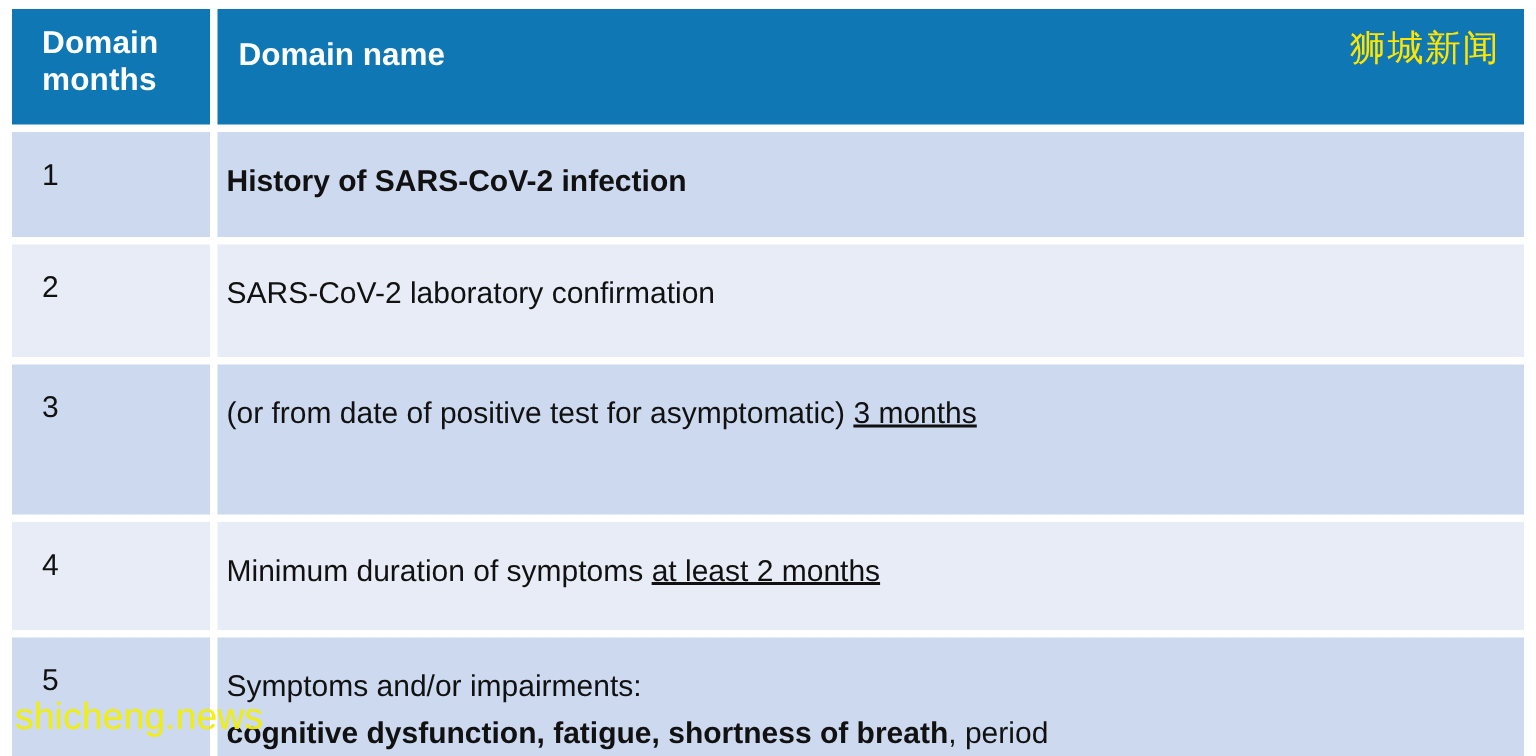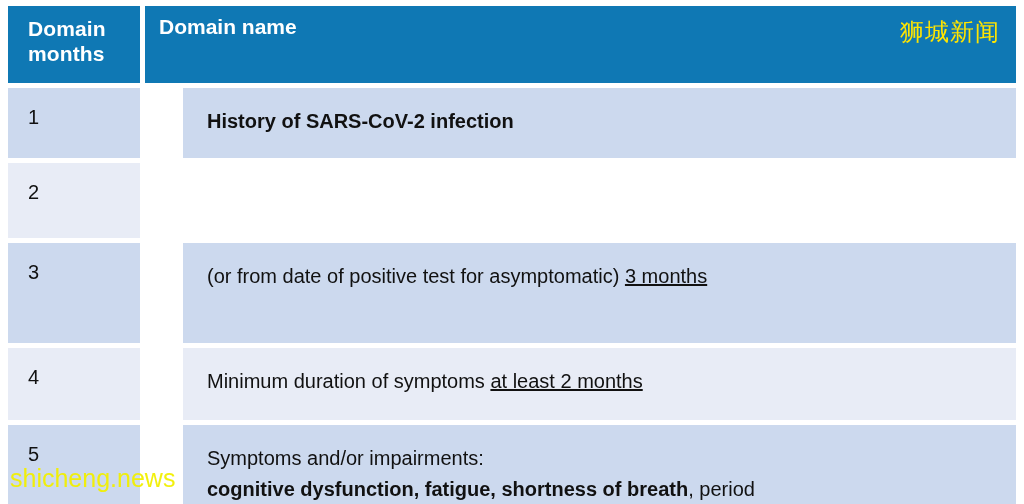--- a/index.html
+++ b/index.html
@@ -52,21 +52,21 @@
     width: 5px;
     background: #ffffff;
   }
   .th-name {
     flex: 1;
     background: #0f78b4;
     color: #ffffff;
     font-weight: bold;
     font-size: 21px;
     line-height: 25px;
-    padding: 8px 0 0 14px;
+    padding: 18px 0 0 14px;
     box-sizing: border-box;
     position: relative;
   }
   .watermark-cn {
     position: absolute;
     right: 16px;
     top: 12px;
     color: #ffe500;
     font-size: 24px;
     font-weight: normal;
@@ -95,27 +95,26 @@
     align-items: flex-start;
     padding-top: 18px;
   }
   .td-gap {
     width: 5px;
     background: #ffffff;
   }
   .td-name {
     flex: 1;
     box-sizing: border-box;
-    padding-left: 24px;
+    padding-left: 6px;
     padding-right: 12px;
     font-size: 20px;
     color: #111111;
     padding-top: 18px;
     line-height: 31px;
-    margin-left: 38px;
   }
 
   .shade-a .td-num, .shade-a .td-name { background: #ccd9ee; }
   .shade-b .td-num, .shade-b .td-name { background: #e8ecf6; }
 
   .r1 { height: 70px; }
   .r2 { height: 75px; }
   .r3 { height: 100px; }
   .r4 { height: 72px; }
   .r5 { height: 100px; }
@@ -165,20 +164,23 @@
       <div class="td-name">
         <span class="bold">History of SARS-CoV-2 infection</span>
       </div>
     </div>
 
     <div class="sep"></div>
 
     <div class="trow shade-b r2">
       <div class="td-num">2</div>
       <div class="td-gap"></div>
+      <div class="td-name">
+        <span>SARS-CoV-2 laboratory confirmation</span>
+      </div>
     </div>
 
     <div class="sep"></div>
 
     <div class="trow shade-a r3">
       <div class="td-num">3</div>
       <div class="td-gap"></div>
       <div class="td-name">
         <span class="line"><span>(or from date of positive test for asymptomatic) </span><span class="uline">3 months</span></span>
       </div>

